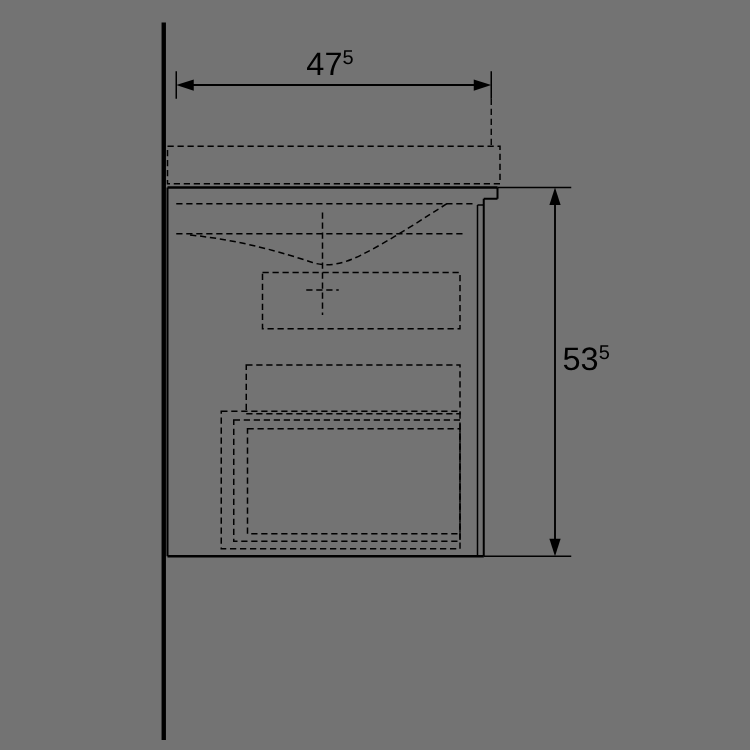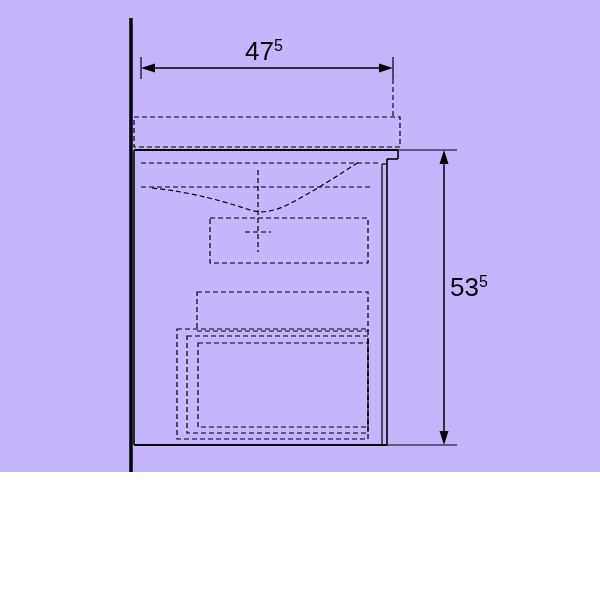--- a/index.html
+++ b/index.html
@@ -3,22 +3,22 @@
 <meta charset="utf-8">
 <style>
   html, body {
     margin: 0;
     padding: 0;
     background: #ffffff;
     font-family: "Liberation Sans", sans-serif;
   }
   .canvas-wrap {
     width: 600px;
-    height: 472px;
-    background: #c4b5fd;
+    height: 600px;
+    background: #737373;
     position: relative;
     overflow: hidden;
   }
   svg text {
     font-family: "Liberation Sans", "DejaVu Sans", sans-serif;
     fill: #000000;
   }
   .solid   { stroke: #000000; fill: none; }
   .dashed  { stroke: #000000; fill: none; stroke-dasharray: 5 3; }
   .arrow   { fill: #000000; stroke: none; }

